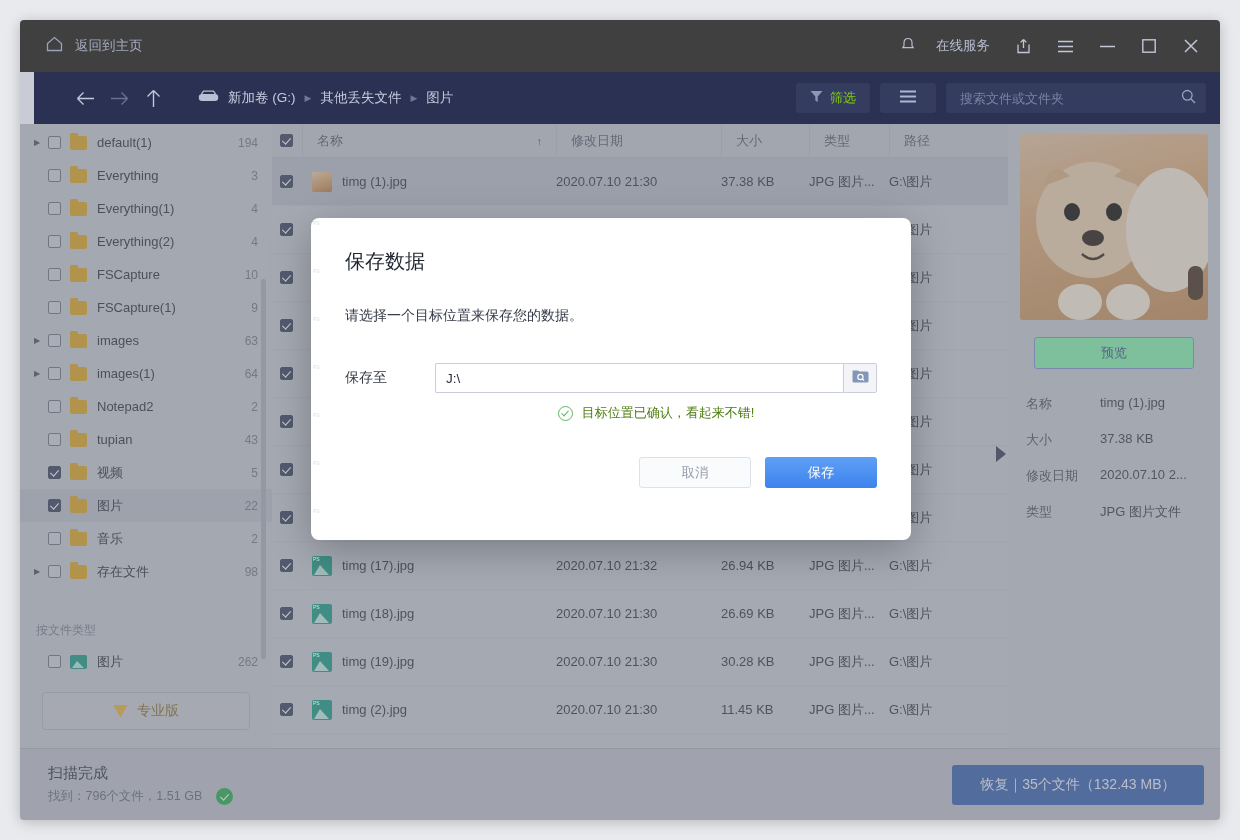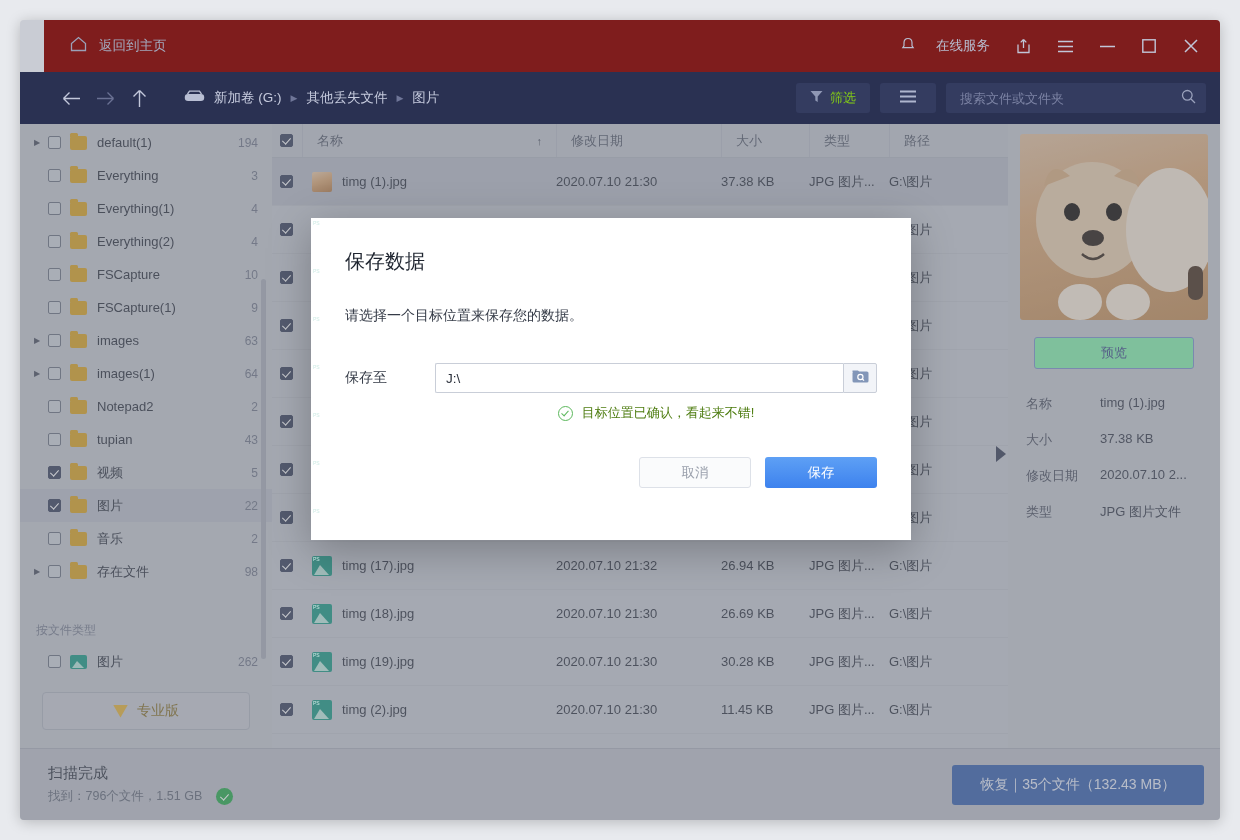--- a/index.html
+++ b/index.html
@@ -13,43 +13,43 @@
     position: absolute; left: 20px; top: 20px;
     width: 1200px; height: 800px;
     background: #c9ccd4;
     border-radius: 4px;
     overflow: hidden;
     box-shadow: 0 2px 14px rgba(0,0,0,.22);
   }
 
   
   .titlebar {
-    height: 52px; background: #7f1d1d;
+    height: 52px; background: #404040;
     display: flex; align-items: center;
     padding: 0 10px 0 18px;
     position: relative;
-    margin-left: 24px;
   }
   .home-btn { display: flex; align-items: center; gap: 12px; padding: 6px 8px; cursor: pointer; }
   .home-label { color: #a3a9bd; font-size: 13.5px; }
   .tb-right { margin-left: auto; display: flex; align-items: center; gap: 4px; }
   .tb-item {
     display: flex; align-items: center; gap: 21px;
     padding: 8px 10px; color: #b7bdd0; font-size: 13.5px; cursor: pointer;
   }
   .win-btn {
     width: 38px; height: 34px; display: flex; align-items: center; justify-content: center;
     color: #c1c6d8; cursor: pointer;
   }
 
   
   .navbar {
     height: 52px; background: #2a3152;
     display: flex; align-items: center; padding: 0 14px 0 34px;
     position: relative;
+    margin-left: 14px;
   }
   .nav-arrow {
     width: 34px; height: 34px; display: flex; align-items: center; justify-content: center;
     cursor: pointer; color: #c3c8db;
   }
   .nav-arrow.dim { color: #6a7193; }
   .breadcrumb { display: flex; align-items: center; gap: 9px; margin-left: 28px; }
   .crumb { color: #c5cadd; font-size: 13.5px; cursor: pointer; white-space: nowrap; }
   .crumb-sep { color: #6f7698; font-size: 9px; }
   .nav-right { margin-left: auto; display: flex; align-items: center; gap: 10px; }
@@ -221,21 +221,21 @@
     justify-content: center; color: #e3e8f5; font-size: 14px; cursor: pointer;
   }
 
   
   .scrim {
     position: absolute; left: 0; top: 104px; right: 0; bottom: 0;
     background: rgba(118,122,133,.40);
   }
   .modal {
     position: absolute; left: 291px; top: 198px; width: 600px; height: 322px;
-    background: #fff; border-radius: 0;
+    background: #fff; border-radius: 8px;
     box-shadow: 0 10px 40px rgba(0,0,0,.26);
     padding: 30px 34px;
   }
   .m-title { font-size: 20px; color: #1f2530; font-weight: normal; }
   .m-desc { font-size: 14px; color: #353b47; margin-top: 32px; }
   .m-field { display: flex; align-items: center; margin-top: 38px; }
   .m-label { font-size: 14px; color: #353b47; flex: 0 0 90px; }
   .m-input-wrap { flex: 1; display: flex; }
   .m-input {
     flex: 1; height: 30px; border: 1px solid #c9ced8; border-right: 0;

